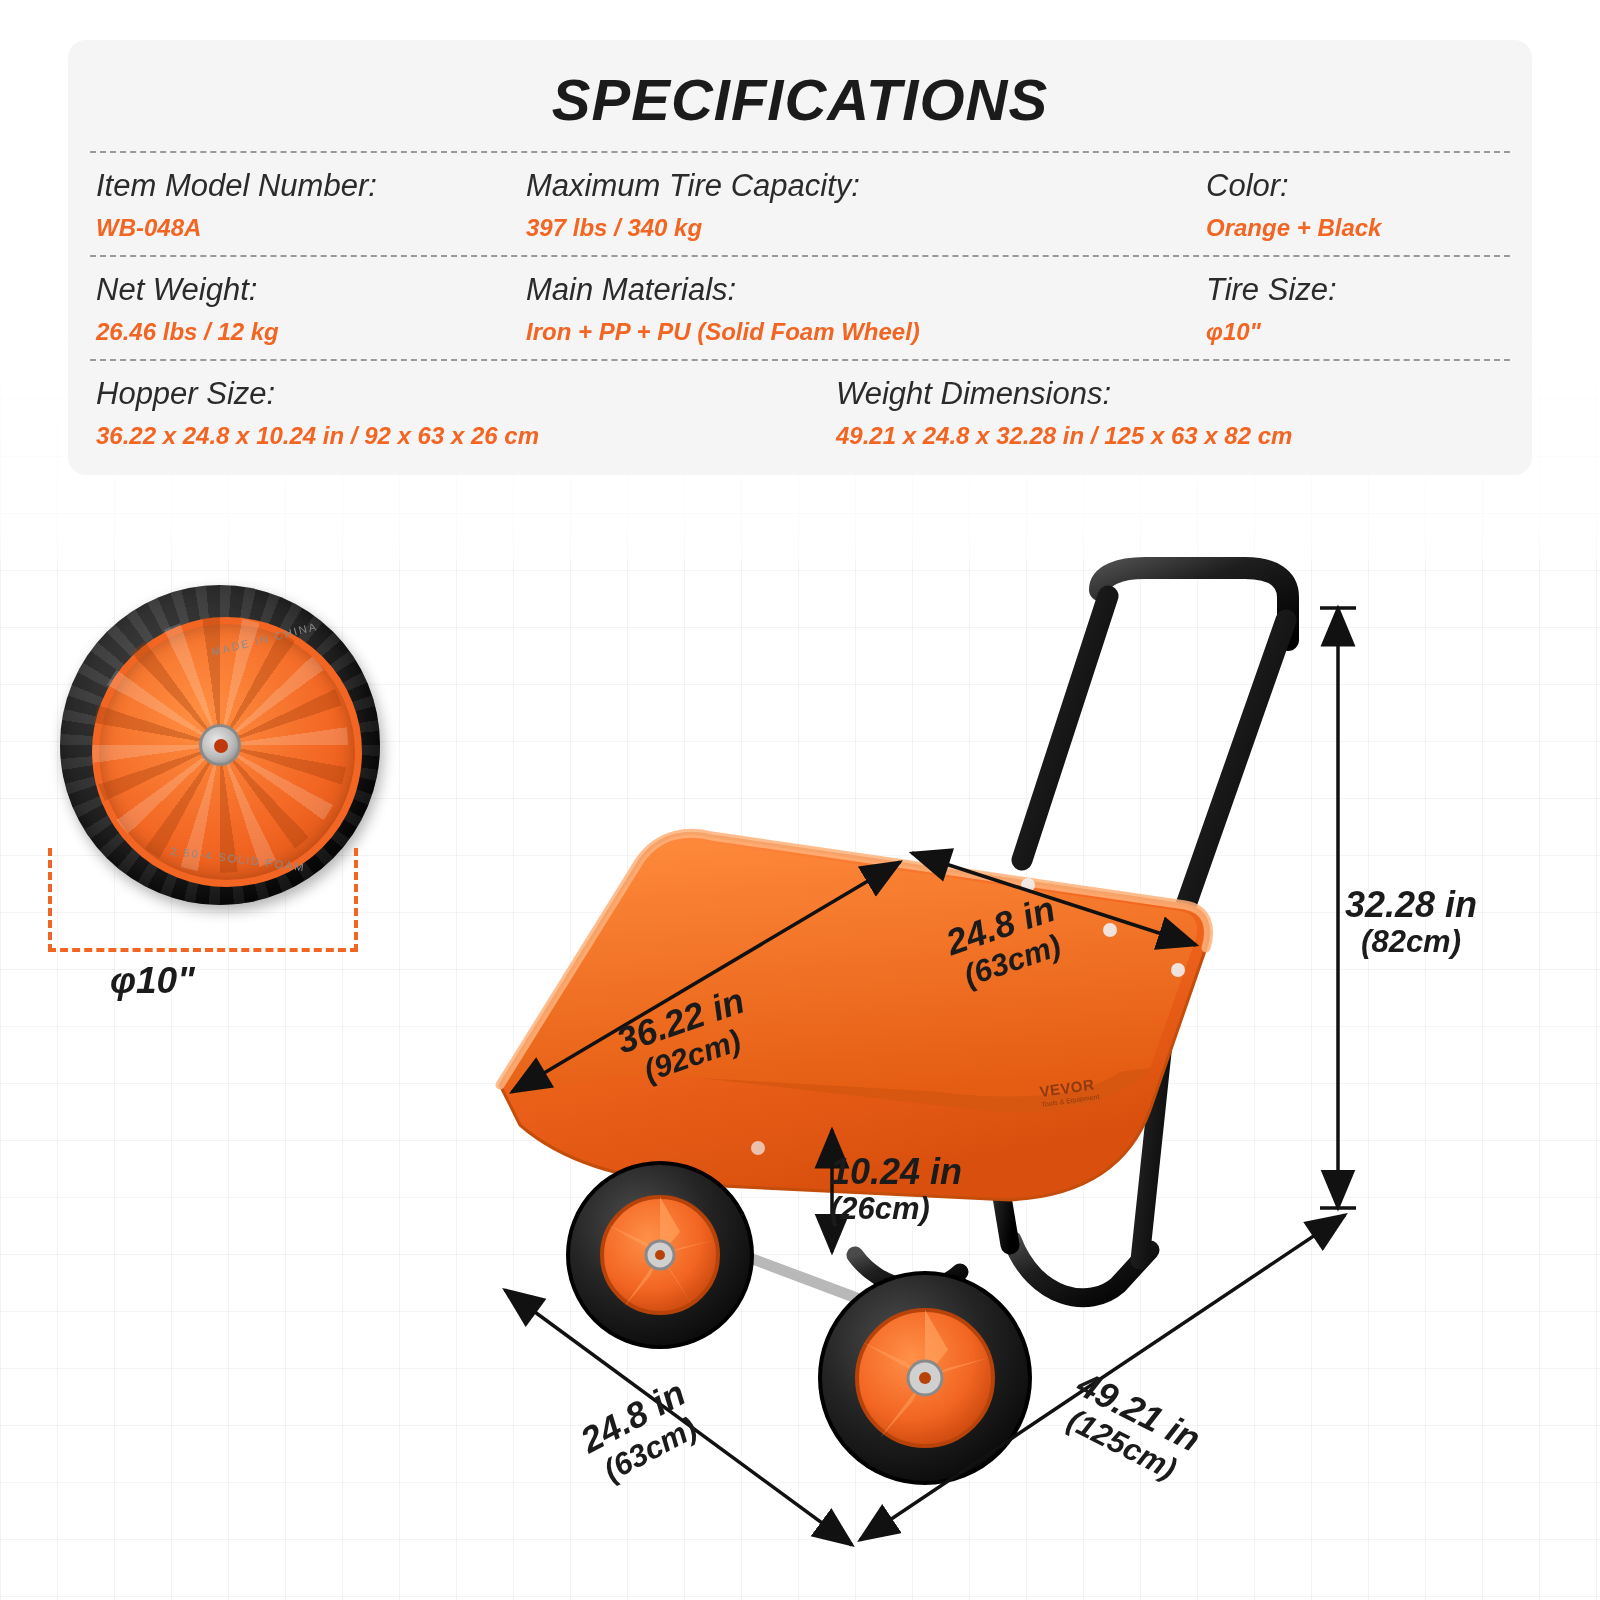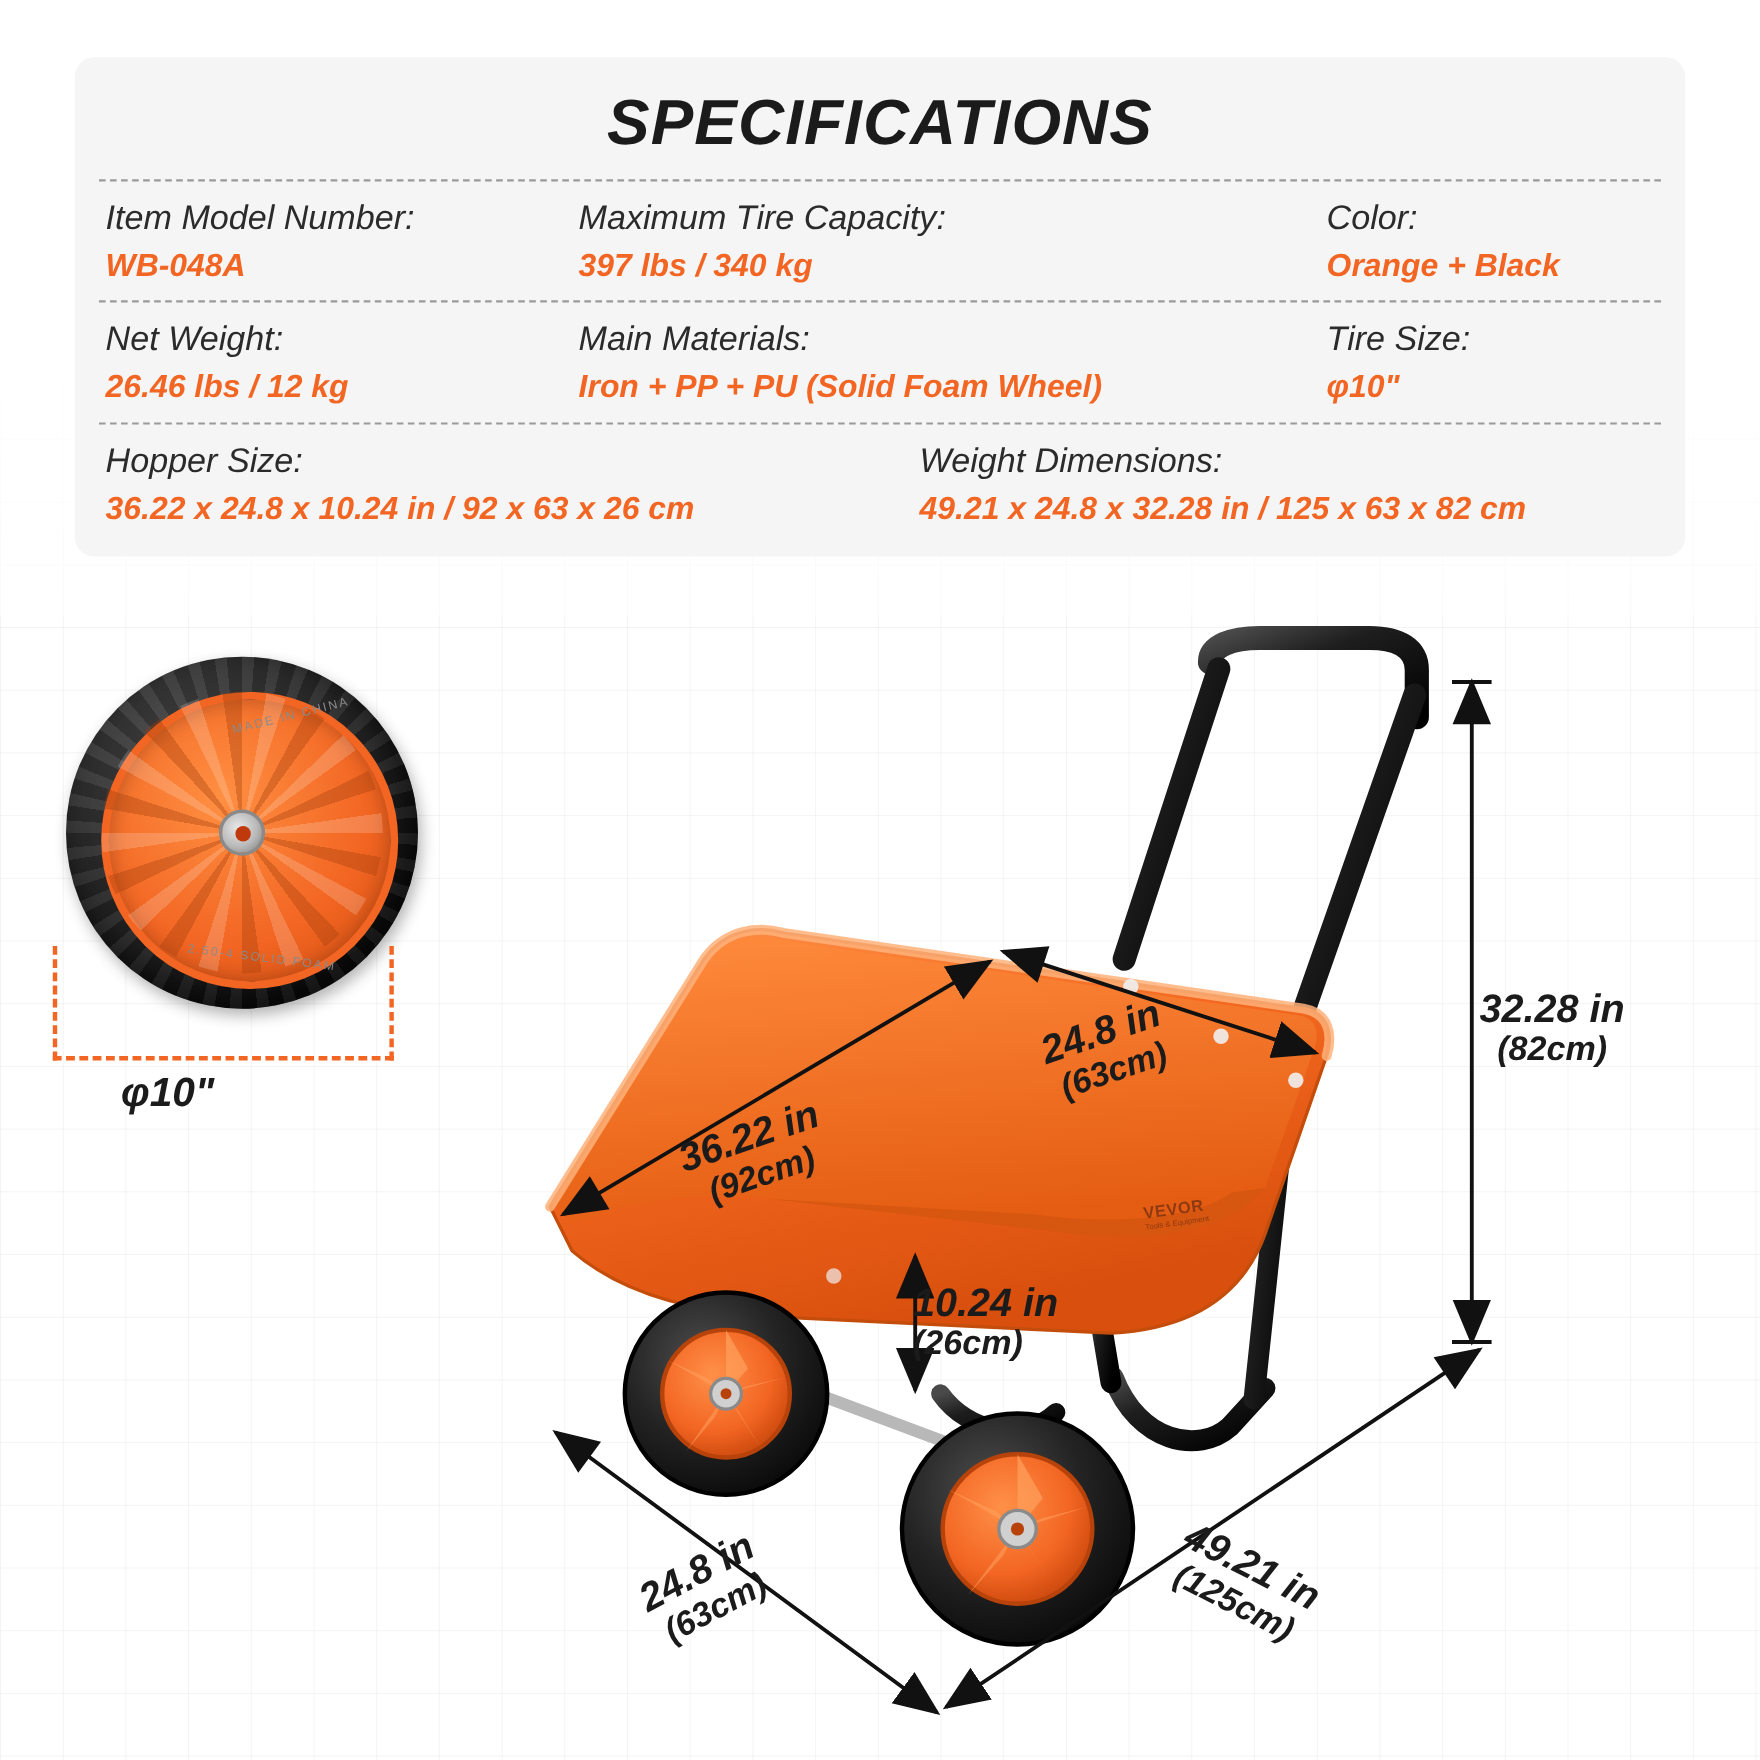--- a/index.html
+++ b/index.html
@@ -29,21 +29,21 @@
   .white-fade {
     position: absolute;
     left: 0; top: 0;
     width: 1600px; height: 560px;
     background: linear-gradient(to bottom, #ffffff 0%, #ffffff 55%, rgba(255,255,255,0.55) 100%);
     z-index: 1;
   }
 
   .page {
     position: absolute;
-    left: 0; top: 12px;
+    left: 0; top: 0;
     width: 1600px; height: 1328px;
     z-index: 2;
   }
 
   
   .spec-panel {
     position: absolute;
     left: 68px;
     top: 40px;
     width: 1464px;
@@ -77,21 +77,21 @@
     box-sizing: border-box;
   }
   .spec-label {
     font-size: 31px;
     font-style: italic;
     color: #2b2b2b;
     white-space: nowrap;
     line-height: 1.25;
   }
   .spec-value {
-    font-size: 29px;
+    font-size: 24px;
     font-style: italic;
     font-weight: bold;
     color: #f26522;
     white-space: nowrap;
     line-height: 1.3;
     margin-top: 6px;
   }
   .c1 { width: 430px; }
   .c2 { width: 680px; }
   .c3 { width: 354px; }

